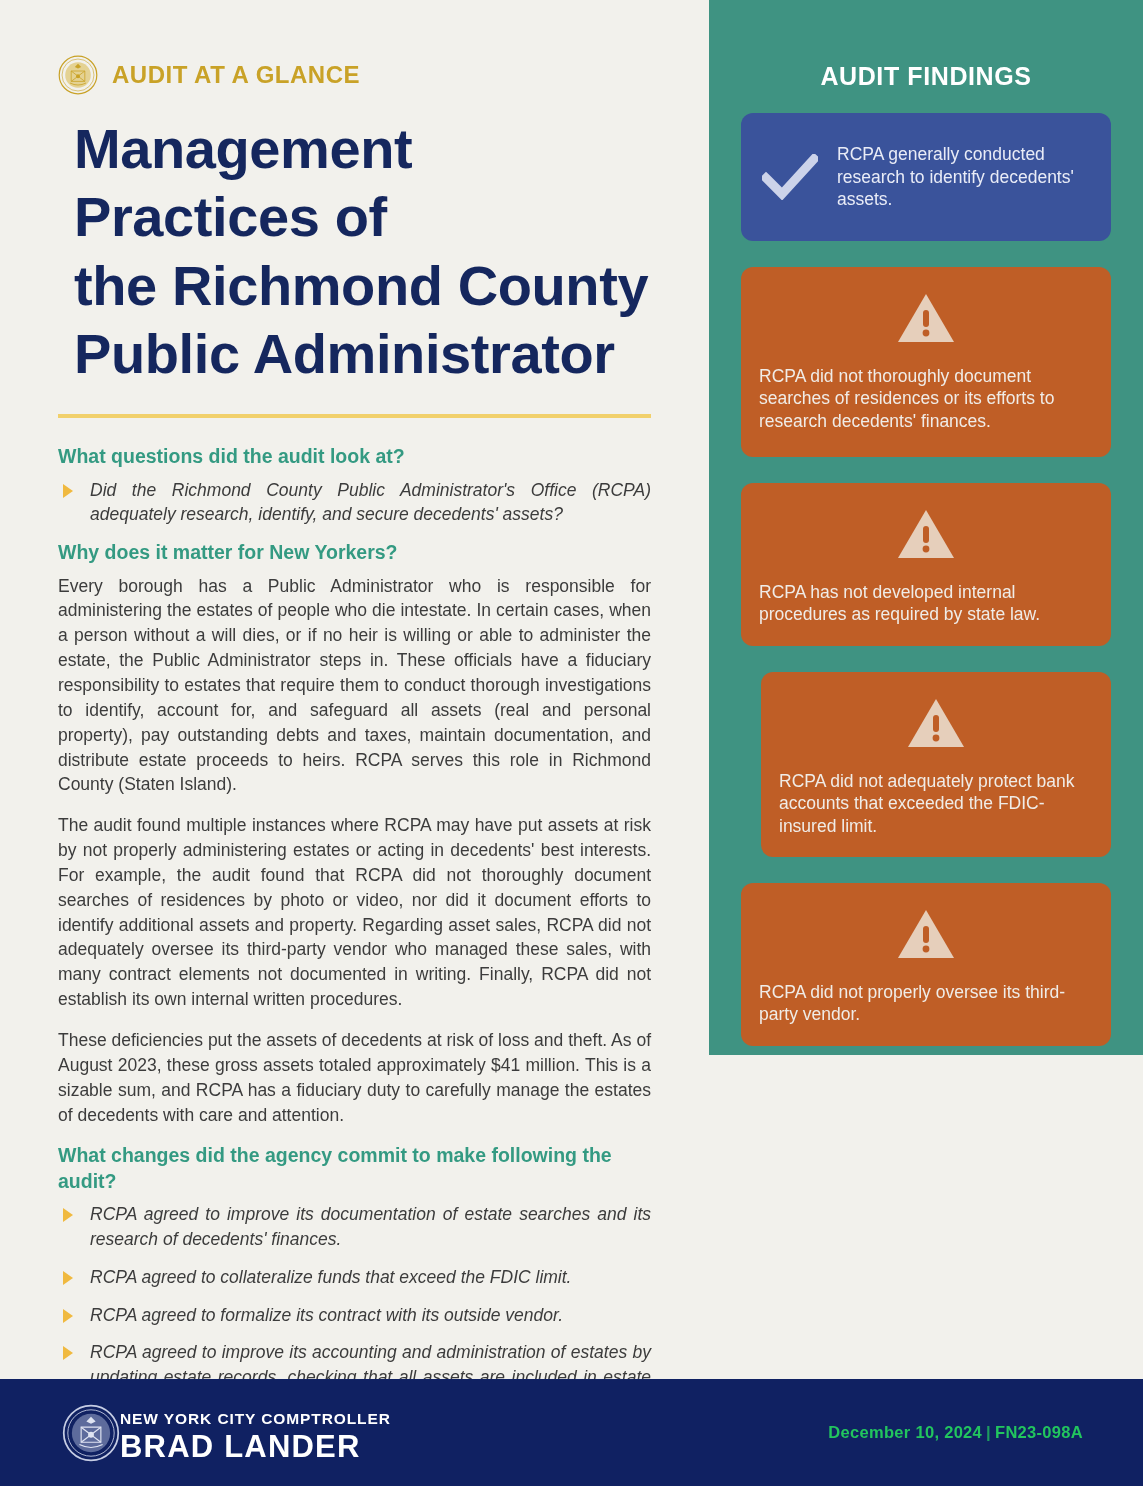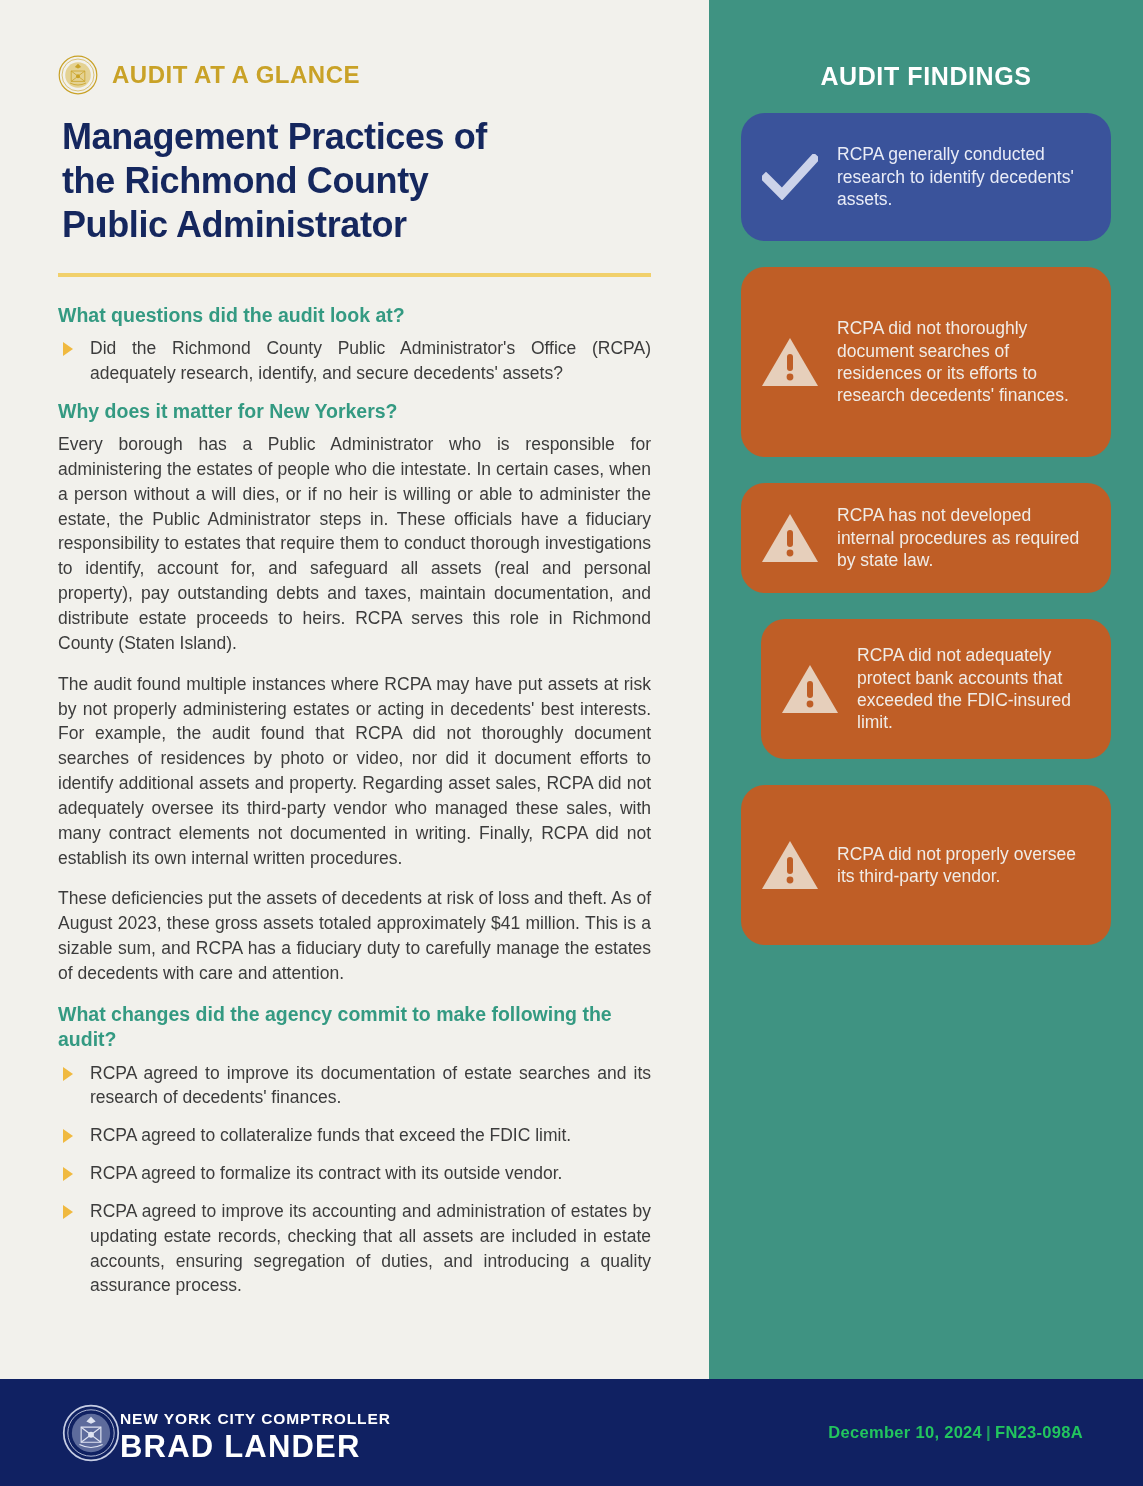--- a/index.html
+++ b/index.html
@@ -43,26 +43,26 @@
     flex: 0 0 40px;
   }
   .eyebrow-text {
     font-size: 24px;
     font-weight: bold;
     letter-spacing: 0.5px;
     color: #c9a227;
   }
 
   .main-title {
-    font-size: 36px;
+    font-size: 56px;
     line-height: 1.22;
     font-weight: bold;
     color: #15275e;
     letter-spacing: -0.4px;
-    margin: 0 0 26px 4px;
+    margin: 0 0 26px 16px;
   }
 
   .gold-rule {
     height: 4px;
     background: #f1d06b;
     margin: 0 0 26px 0;
     width: 100%;
   }
 
   .sec-head {
@@ -79,20 +79,21 @@
     line-height: 1.42;
     color: #3c3c3c;
     text-align: justify;
     margin: 0 0 16px 0;
   }
 
   ul.arrow-list {
     list-style: none;
     margin: 0 0 4px 0;
     padding: 0;
+    font-style: italic;
   }
   ul.arrow-list li {
     position: relative;
     padding-left: 32px;
     font-size: 17.5px;
     line-height: 1.42;
     color: #3c3c3c;
     text-align: justify;
     margin-bottom: 13px;
   }
@@ -106,44 +107,44 @@
     border-top: 7px solid transparent;
     border-bottom: 7px solid transparent;
   }
 
   
   .right-col {
     position: absolute;
     left: 709px;
     top: 0;
     width: 434px;
-    height: 1379px;
+    height: 1055px;
     background: #3f9382;
     box-sizing: border-box;
     padding: 62px 32px 0 32px;
   }
   .findings-title {
     text-align: center;
     color: #ffffff;
     font-size: 25px;
     font-weight: bold;
     letter-spacing: 0.6px;
     margin: 0 0 22px 0;
   }
   .card {
-    border-radius: 24px;
+    border-radius: 12px;
     display: flex;
     align-items: center;
     gap: 16px;
     box-sizing: border-box;
     padding: 20px 18px;
     margin-bottom: 26px;
   }
   .card.good { background: #3a539b; }
-  .card.warn { background: #bf5e26; }
+  .card.warn { background: #bf5e26; flex-direction: column; }
   .card .ico {
     flex: 0 0 62px;
     width: 62px;
     display: flex;
     align-items: center;
     justify-content: center;
   }
   .card .ctext {
     font-size: 17.5px;
     line-height: 1.28;

